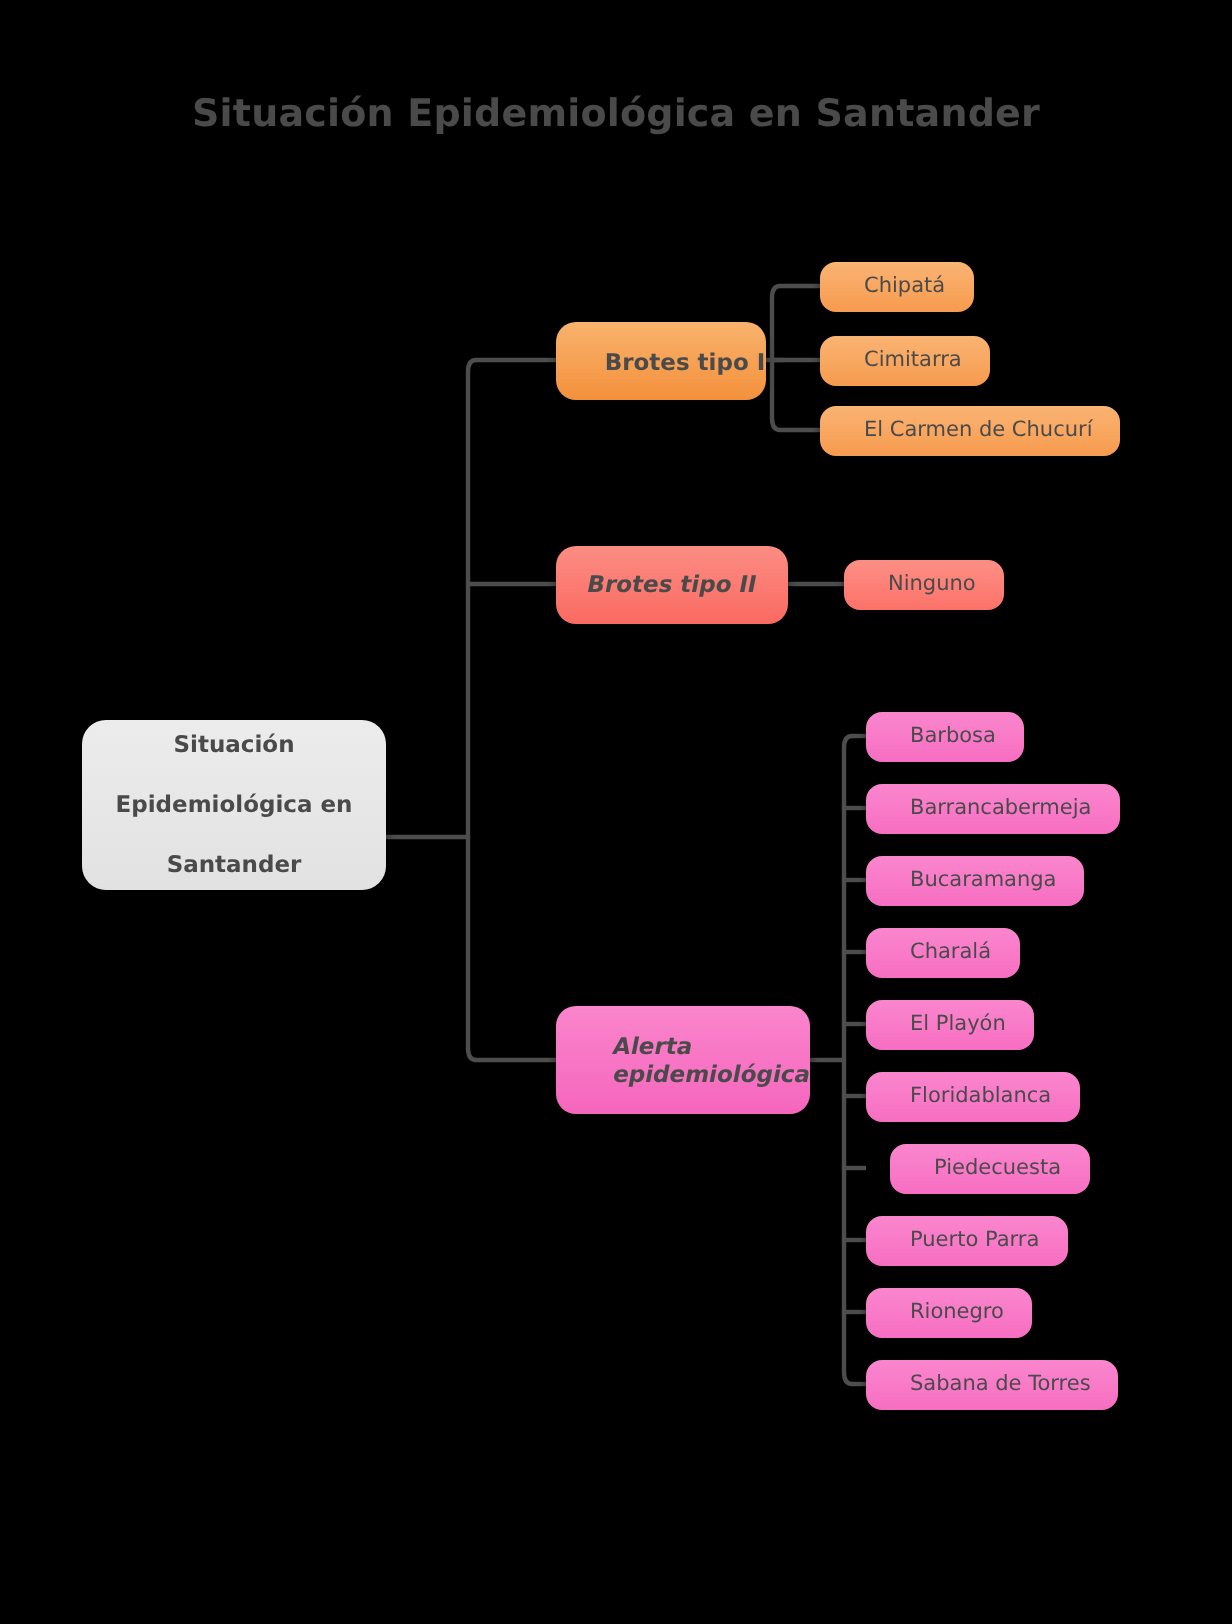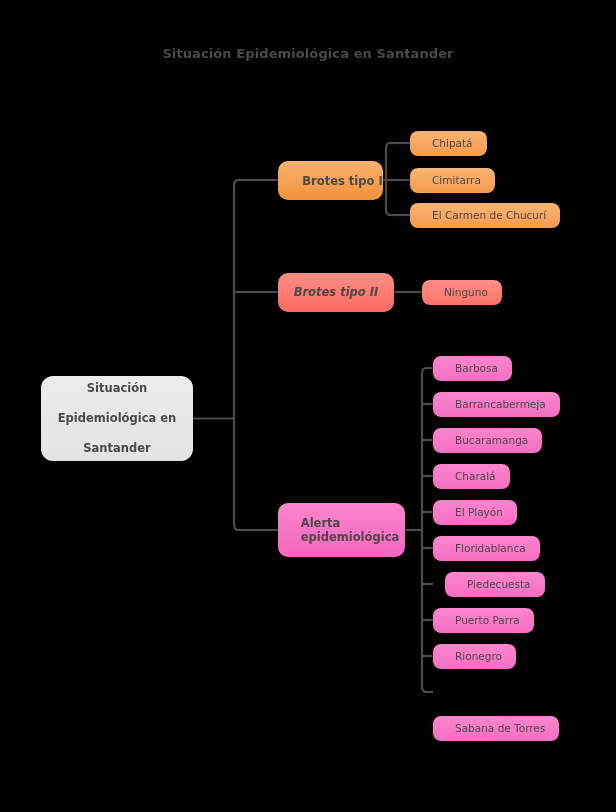--- a/index.html
+++ b/index.html
@@ -21,21 +21,21 @@
     width: 616px;
     height: 812px;
   }
 
   .title {
     position: absolute;
     left: 0;
     top: 46px;
     width: 616px;
     text-align: center;
-    font-size: 13px;
+    font-size: 19px;
     font-weight: bold;
     color: #4a4a4a;
     letter-spacing: 0.1px;
   }
 
   
   svg.links {
     position: absolute;
     left: 0;
     top: 0;
@@ -64,38 +64,39 @@
 
   .node.root {
     background: linear-gradient(180deg, #ececec 0%, #e2e2e2 100%);
     border-radius: 12px;
     justify-content: center;
     text-align: center;
     font-weight: bold;
     font-size: 11.5px;
     line-height: 15px;
     left: 41px;
-    top: 376px;
+    top: 360px;
     width: 152px;
     height: 85px;
   }
   .node.root span { display: block; padding: 0 10px; }
 
   .node.branch {
     font-weight: bold;
     font-size: 11.5px;
     line-height: 14px;
     justify-content: center;
     text-align: center;
     border-radius: 10px;
   }
   .node.branch.left-text {
-    justify-content: center;
+    justify-content: flex-end;
     text-align: left;
     padding-left: 17px;
+    font-style: italic;
   }
 
   .node.leaf {
     font-weight: normal;
     font-size: 10.5px;
     height: 25px;
     padding: 0 14px 0 22px;
     border-radius: 8px;
   }
 
@@ -203,17 +204,17 @@
   </div>
   <div class="node leaf c-pink-l" style="left:433px; top:571.5px;margin-left:12px;">
     <span>Piedecuesta</span>
   </div>
   <div class="node leaf c-pink-l" style="left:433px; top:607.5px;">
     <span>Puerto Parra</span>
   </div>
   <div class="node leaf c-pink-l" style="left:433px; top:643.5px;">
     <span>Rionegro</span>
   </div>
-  <div class="node leaf c-pink-l" style="left:433px; top:679.5px;margin-top:36px;">
+  <div class="node leaf c-pink-l" style="left:433px; top:679.5px;">
     <span>Sabana de Torres</span>
   </div>
 
 </div>
 
 </body></html>

